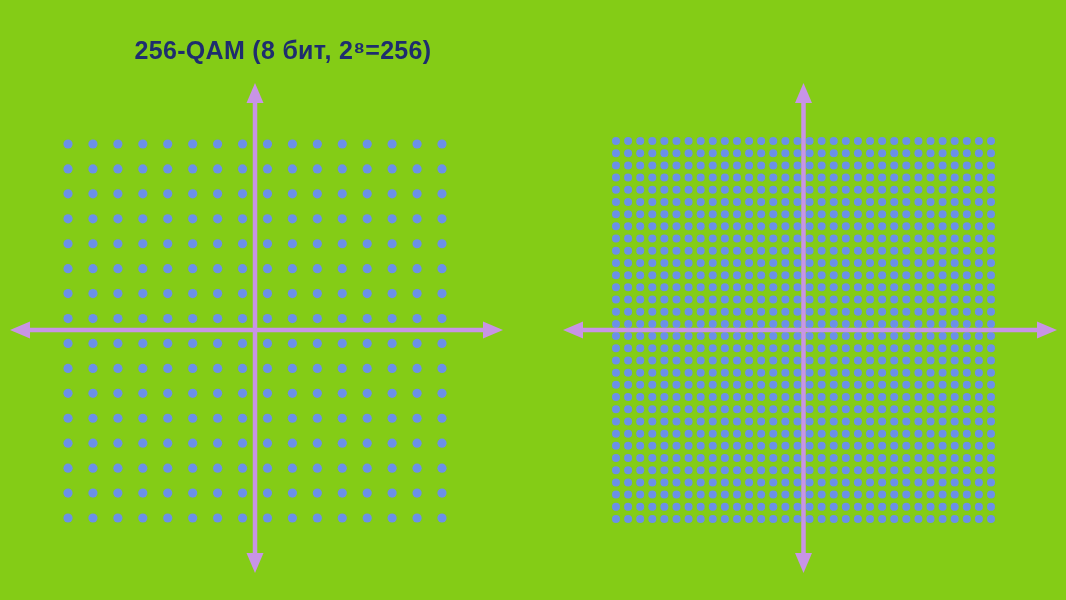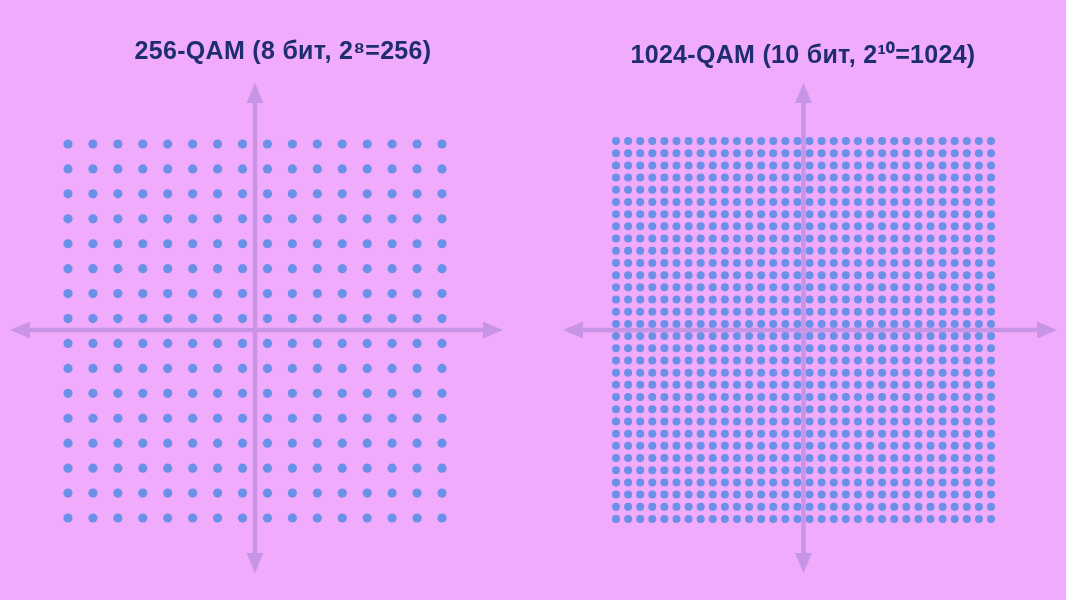--- a/index.html
+++ b/index.html
@@ -10,21 +10,21 @@
     width: 1066px;
     height: 600px;
     background: #000000;
     overflow: hidden;
     font-family: "Liberation Sans", sans-serif;
   }
   .stage {
     position: relative;
     width: 1066px;
     height: 600px;
-    background: #f0abfc;
+    background: #84cc16;
   }
   svg.diagram {
     position: absolute;
     left: 0;
     top: 0;
     display: block;
   }
   .panel-title {
     position: absolute;
     top: 36px;
@@ -1348,14 +1348,13 @@
           <line x1="579" y1="330" x2="1041" y2="330" stroke-width="4.5"></line>
           <polygon points="1057,330 1037,321.5 1037,338.5" stroke="none"></polygon>
           <polygon points="563,330 583,321.5 583,338.5" stroke="none"></polygon>
           <line x1="803.5" y1="99" x2="803.5" y2="557" stroke-width="4.5"></line>
           <polygon points="803.5,83 795,103 812,103" stroke="none"></polygon>
           <polygon points="803.5,573 795,553 812,553" stroke="none"></polygon>
         </g>
       </g>
     </svg>
   <div class="panel-title" id="title-256" style="color: rgb(30, 45, 110);">256-QAM (8 бит, 2⁸=256)</div>
-  <div class="panel-title" id="title-1024" style="color: rgb(30, 45, 110);">1024-QAM (10 бит, 2¹⁰=1024)</div>
 </div>
 
 </body></html>

